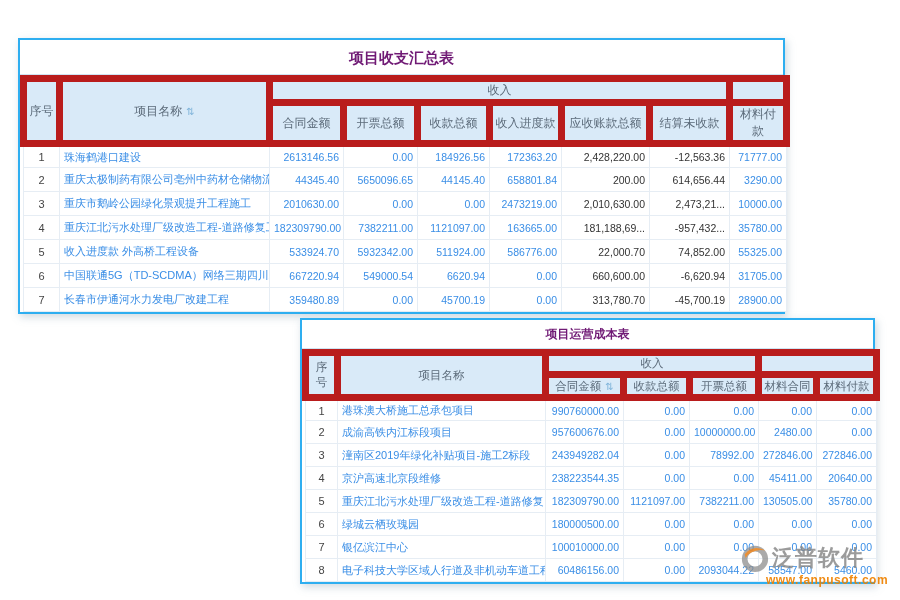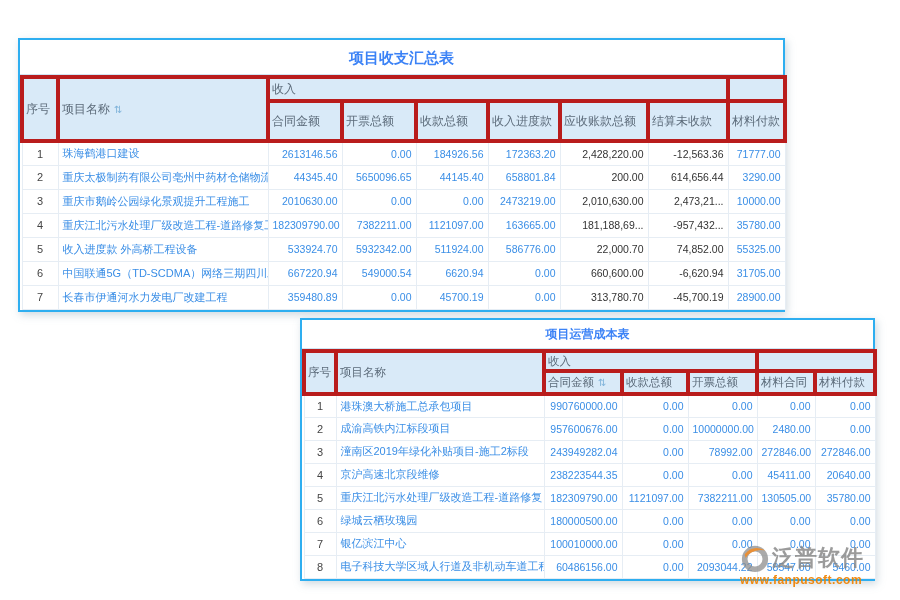--- a/index.html
+++ b/index.html
@@ -5,28 +5,28 @@
   * { margin:0; padding:0; box-sizing:border-box; }
   html,body { width:900px; height:600px; background:#ffffff; overflow:hidden;
               font-family:"Liberation Sans","DejaVu Sans",sans-serif; }
   body { position:relative; }
 
   .tbl { position:absolute; background:#fff; border:2px solid #2eaef0;
          box-shadow:2px 3px 8px rgba(120,150,170,.35); }
   .t1 { left:18px; top:38px; width:767px; }
   .t2 { left:300px; top:318px; width:575px; }
 
-  .tbl-title { text-align:center; font-weight:bold; color:#3b82f6;
+  .tbl-title { text-align:center; font-weight:bold; color:#701a75;
                background:#fff; border-bottom:1px solid #cfe4f3; }
   .t1 .tbl-title { height:35px; line-height:35px; font-size:15px; }
   .t2 .tbl-title { height:29px; line-height:29px; font-size:12px; }
 
   table { border-collapse:collapse; table-layout:fixed; width:100%; }
   th { background:#d9eaf8; color:#5c6b7a; font-weight:normal; font-size:12px;
-       border:4px solid #b91c1c; text-align:left; padding:0 2px;
+       border:7px solid #b91c1c; text-align:center; padding:0 2px;
        overflow:hidden; }
   .t1 thead tr.group-row { height:24px; }
   .t1 thead tr.sub-row   { height:40px; }
   .t2 thead tr.group-row { height:20px; }
   .t2 thead tr.sub-row   { height:23px; }
   .t2 th { font-size:11.5px; }
 
   td { border:1px solid #e6edf4; font-size:10.5px; padding:0 4px;
        white-space:nowrap; overflow:hidden; background:#fff; }
   .t1 tbody tr { height:24px; }
@@ -37,21 +37,21 @@
   td.blue { color:#3a8ee6; }
   td.black{ color:#333333; }
 
   .sort { color:#7fb3da; font-size:10px; margin-left:4px; }
 
   .watermark { position:absolute; left:740px; top:543px; width:160px; z-index:5; opacity:.92; }
   .wm-top { display:flex; align-items:center; }
   .wm-name { font-size:22px; font-weight:bold; color:rgba(132,132,132,.88);
              letter-spacing:1px; margin-left:2px; }
   .wm-url { font-size:12px; font-weight:bold; color:#ef8200;
-            letter-spacing:.5px; }
+            margin-left:26px; letter-spacing:.5px; }
 </style>
 </head>
 <body>
 
 <div class="tbl t1">
   <div class="tbl-title">项目收支汇总表</div>
   <table>
     <colgroup>
       <col style="width:36px">
         <col style="width:210px">

